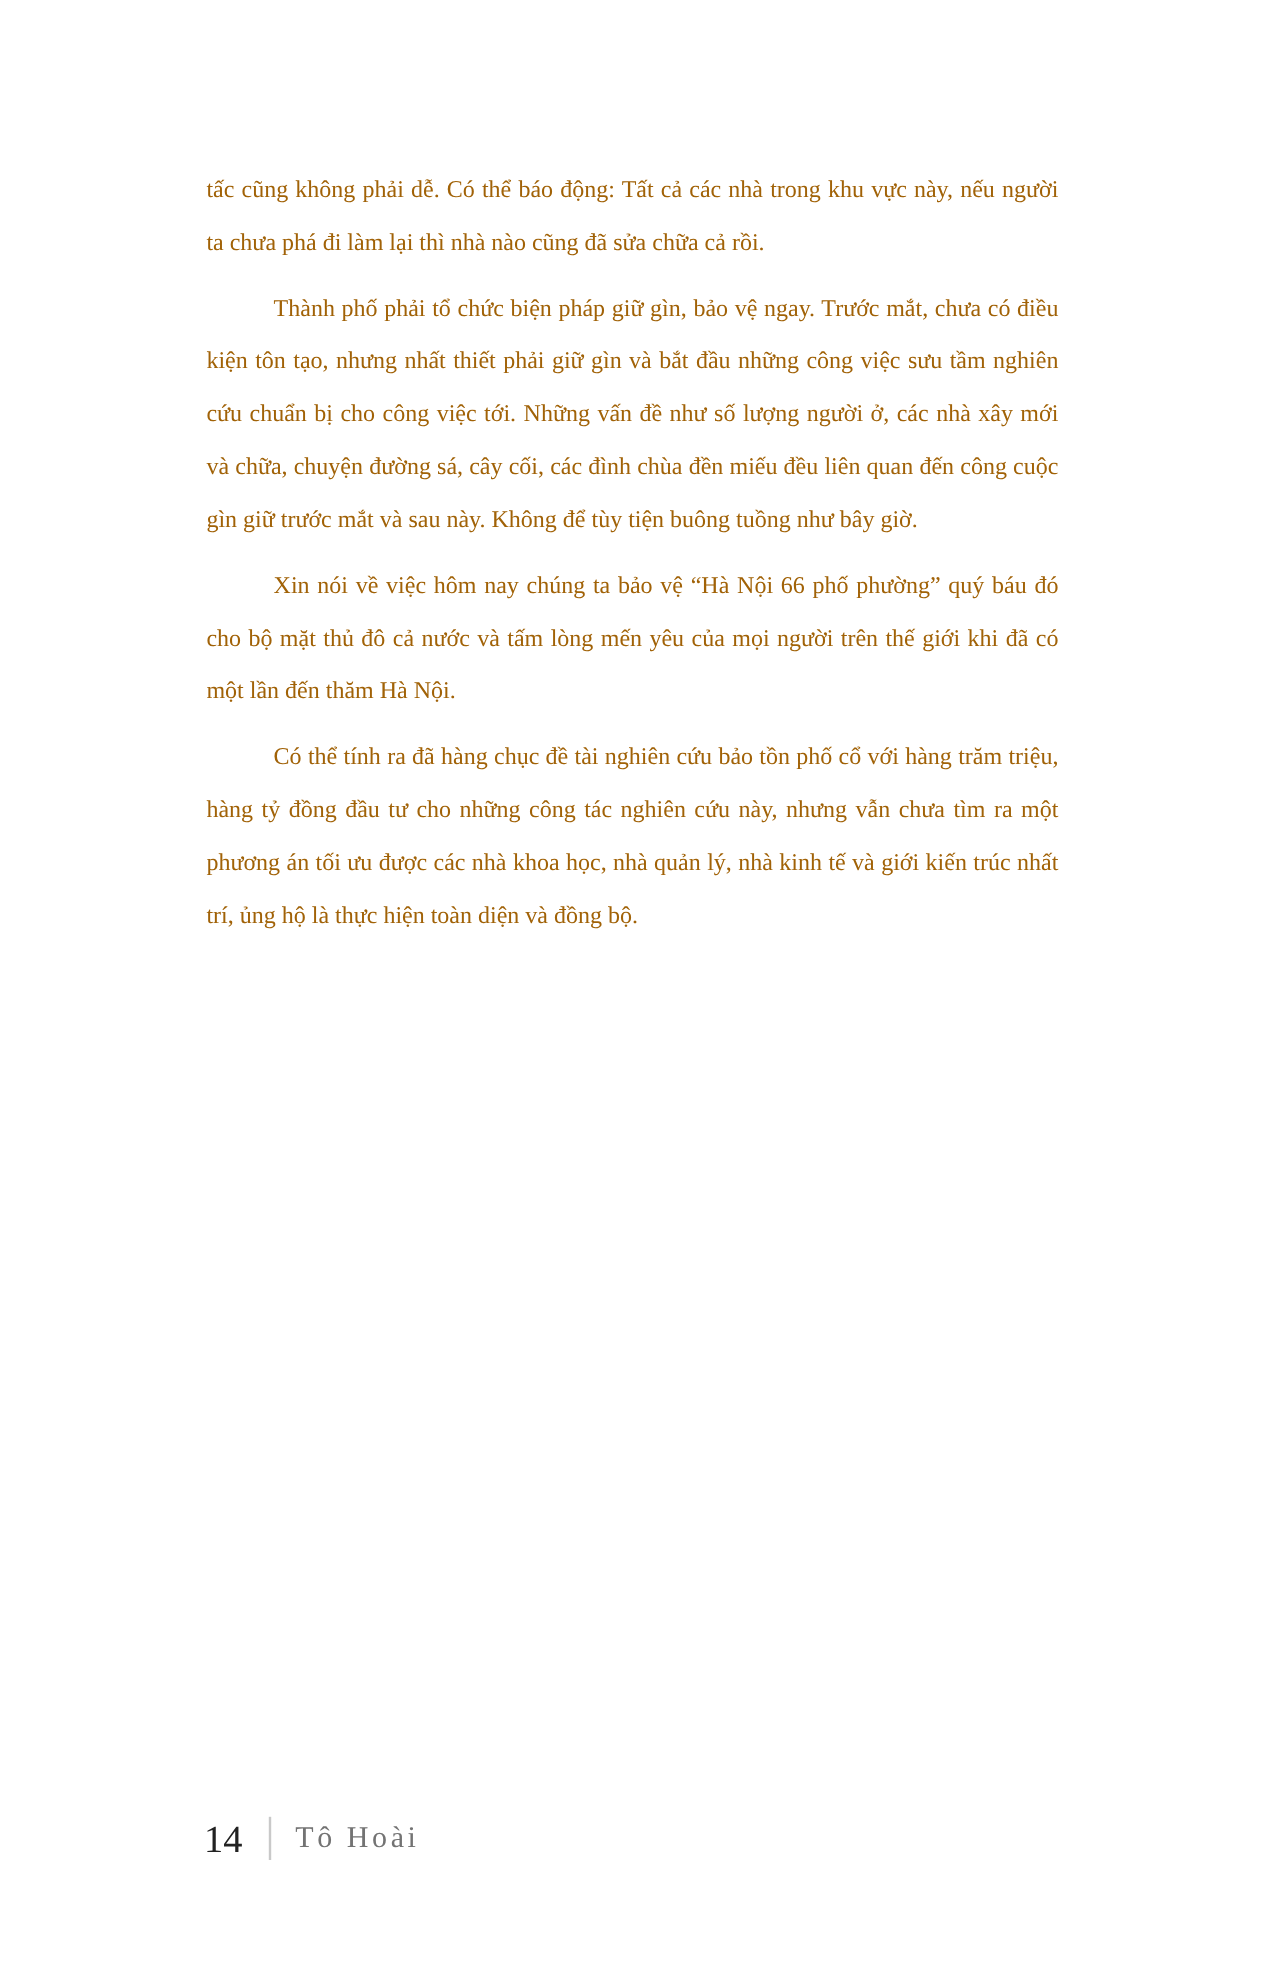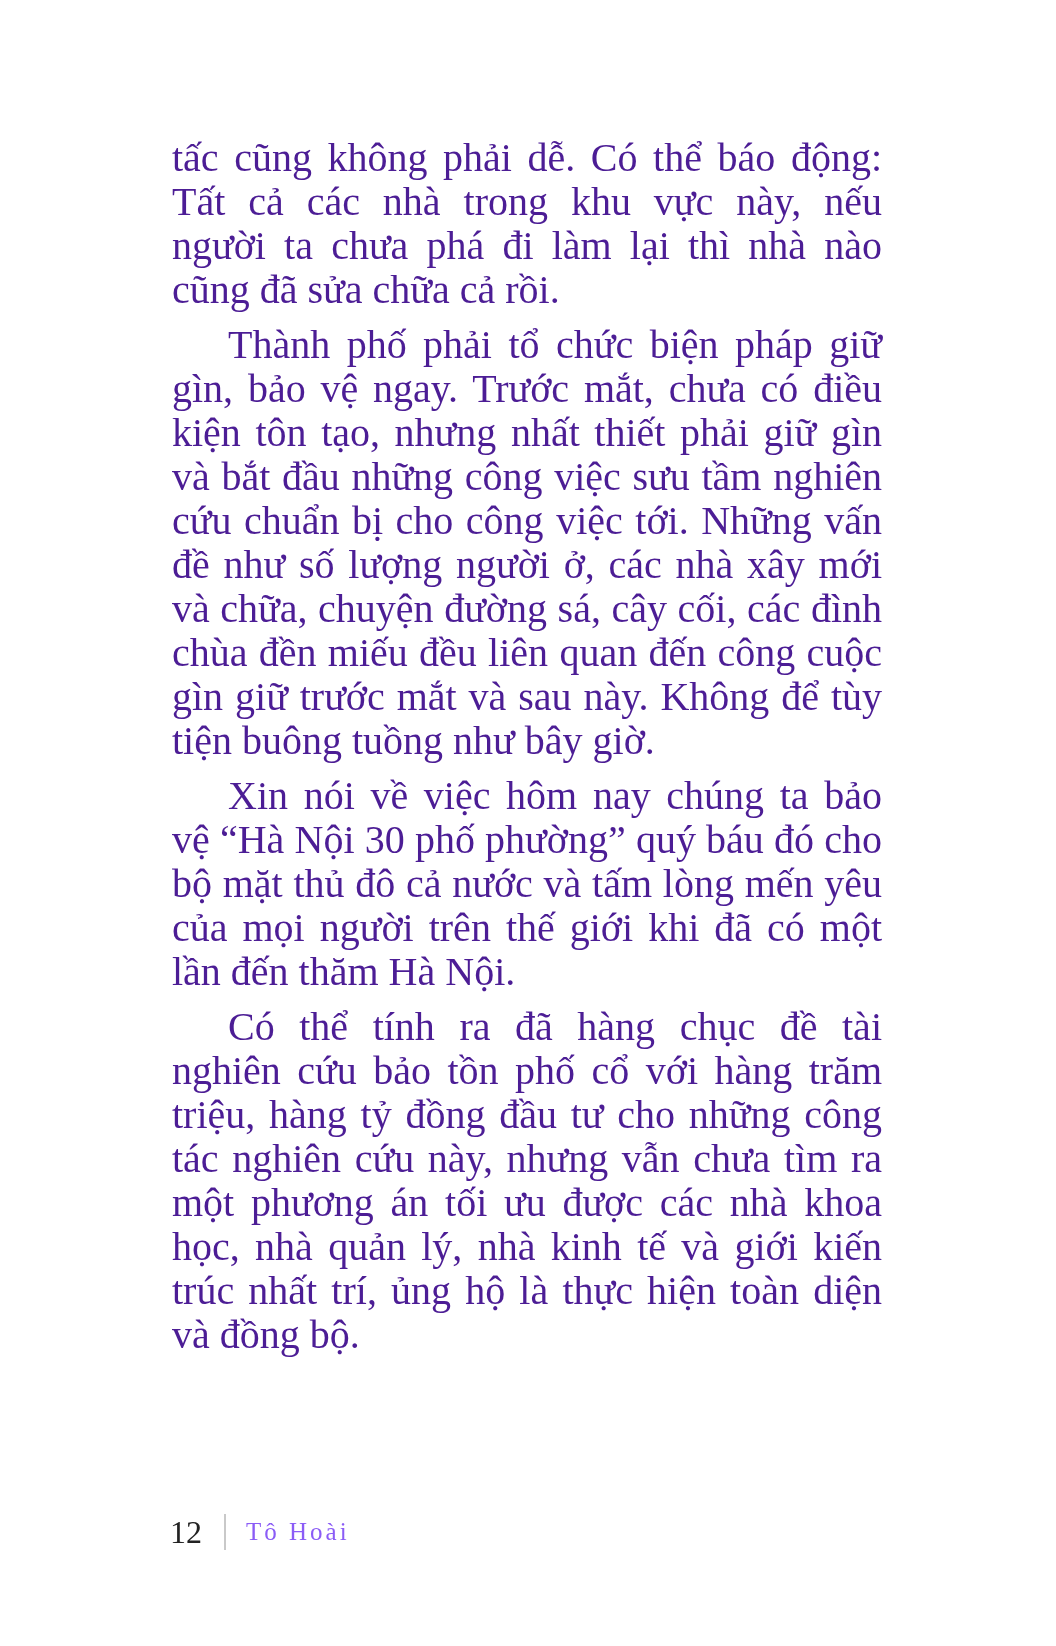--- a/index.html
+++ b/index.html
@@ -17,23 +17,23 @@
     position: absolute;
     inset: 0;
     background: #ffffff;
   }
   .body-text {
     position: absolute;
     left: 172px;
     top: 136px;
     width: 710px;
     font-family: "Liberation Serif", "DejaVu Serif", serif;
-    font-size: 40px;
+    font-size: 20px;
     line-height: 44px;
-    color: #4c1d95;
+    color: #a16207;
     text-align: justify;
     text-justify: inter-word;
   }
   .para {
     margin: 0 0 11px 0;
     text-indent: 56px;
   }
   .para.no-indent {
     text-indent: 0;
   }
@@ -53,35 +53,35 @@
   .footer-divider {
     display: inline-block;
     width: 2px;
     height: 36px;
     background: #c9c9c9;
     margin: 0 20px 0 22px;
   }
   .author-name {
     font-size: 25px;
     letter-spacing: 3px;
-    color: #8b5cf6;
+    color: #737373;
     line-height: 40px;
   }
 </style>
 </head>
 <body>
 
 <div class="book-page">
 
   <main class="body-text">
     <p class="para no-indent">tấc cũng không phải dễ. Có thể báo động: Tất cả các nhà trong khu vực này, nếu người ta chưa phá đi làm lại thì nhà nào cũng đã sửa chữa cả rồi.</p>
     <p class="para">Thành phố phải tổ chức biện pháp giữ gìn, bảo vệ ngay. Trước mắt, chưa có điều kiện tôn tạo, nhưng nhất thiết phải giữ gìn và bắt đầu những công việc sưu tầm nghiên cứu chuẩn bị cho công việc tới. Những vấn đề như số lượng người ở, các nhà xây mới và chữa, chuyện đường sá, cây cối, các đình chùa đền miếu đều liên quan đến công cuộc gìn giữ trước mắt và sau này. Không để tùy tiện buông tuồng như bây giờ.</p>
-    <p class="para">Xin nói về việc hôm nay chúng ta bảo vệ “Hà Nội 30 phố phường” quý báu đó cho bộ mặt thủ đô cả nước và tấm lòng mến yêu của mọi người trên thế giới khi đã có một lần đến thăm Hà Nội.</p>
+    <p class="para">Xin nói về việc hôm nay chúng ta bảo vệ “Hà Nội 66 phố phường” quý báu đó cho bộ mặt thủ đô cả nước và tấm lòng mến yêu của mọi người trên thế giới khi đã có một lần đến thăm Hà Nội.</p>
     <p class="para">Có thể tính ra đã hàng chục đề tài nghiên cứu bảo tồn phố cổ với hàng trăm triệu, hàng tỷ đồng đầu tư cho những công tác nghiên cứu này, nhưng vẫn chưa tìm ra một phương án tối ưu được các nhà khoa học, nhà quản lý, nhà kinh tế và giới kiến trúc nhất trí, ủng hộ là thực hiện toàn diện và đồng bộ.</p>
   </main>
 
   <footer class="page-footer">
-    <span class="page-number">12</span>
+    <span class="page-number">14</span>
     <span class="footer-divider"></span>
     <span class="author-name">Tô Hoài</span>
   </footer>
 
 </div>
 
 </body></html>

